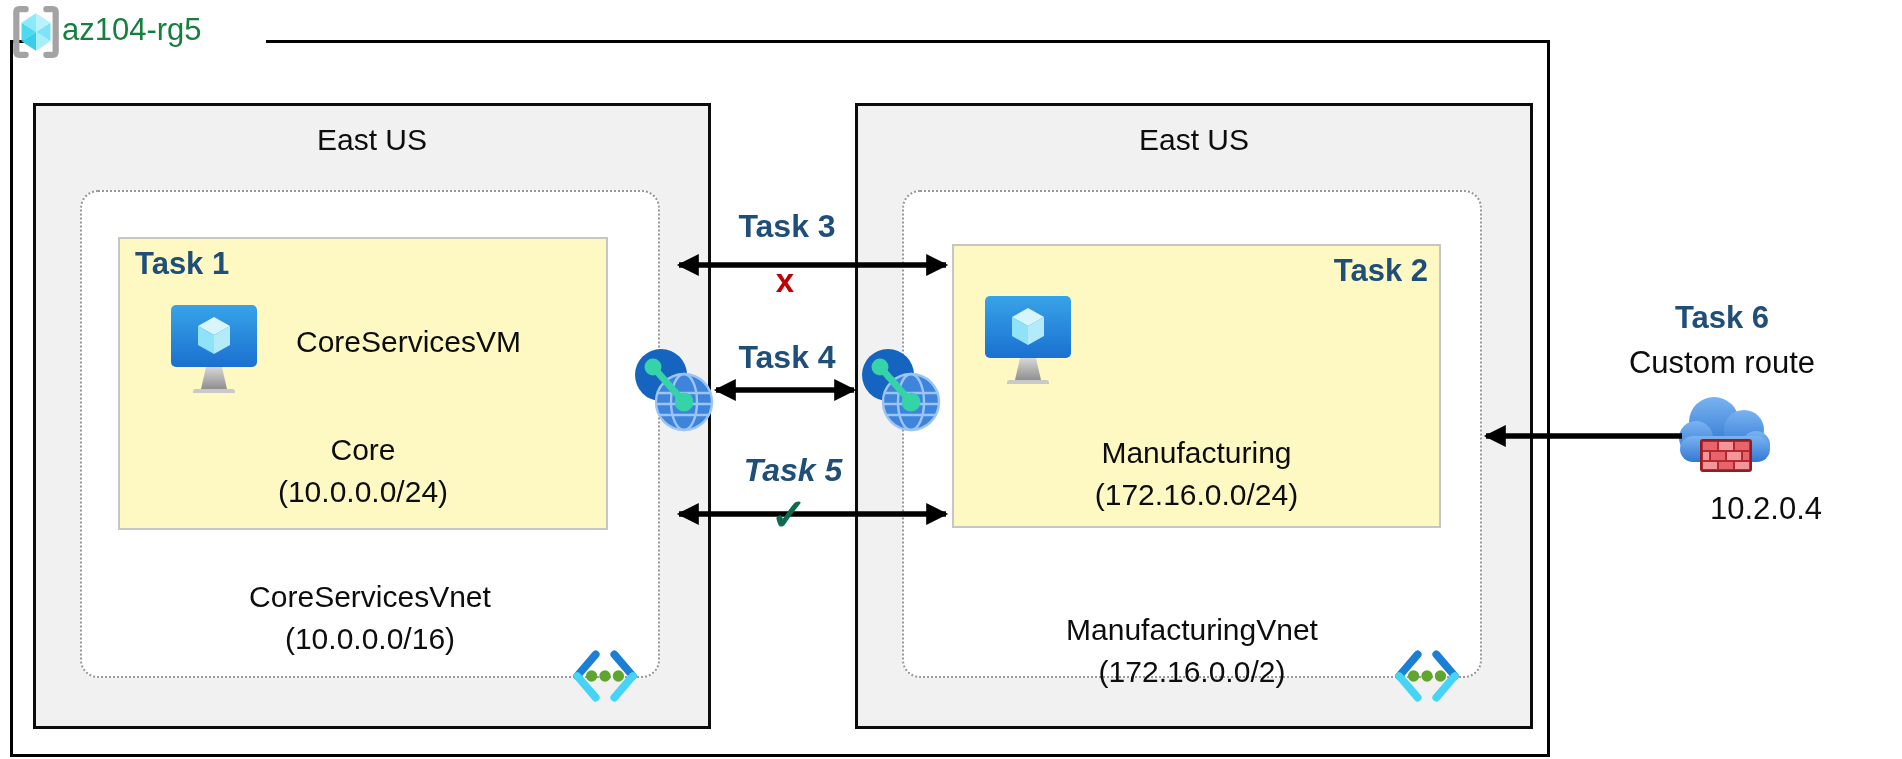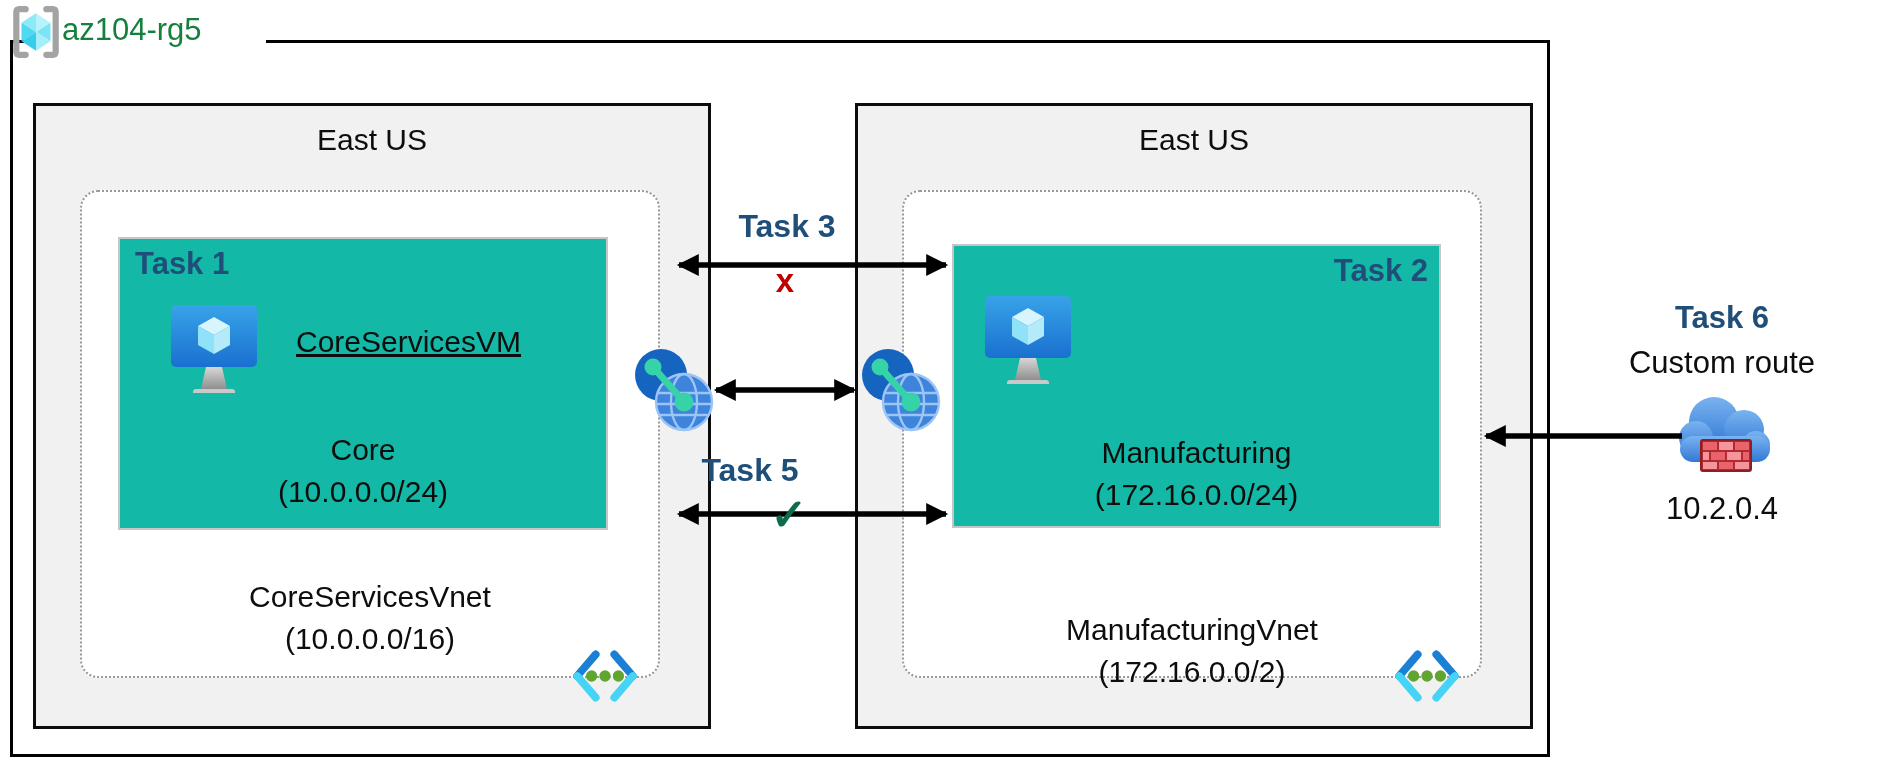--- a/index.html
+++ b/index.html
@@ -17,33 +17,33 @@
   .region{top:103px;width:672px;height:620px;background:#f1f1f1;border:3px solid #0c0c0c;}
   .region-left{left:33px;}
   .region-right{left:855px;}
   .region-title{left:0;right:0;top:15px;text-align:center;font-size:30px;color:#0d0d0d;line-height:38px;}
 
   
   .vnet-box{left:44px;top:84px;width:576px;height:484px;background:#fff;
             border:2.5px dotted #979797;border-radius:18px;}
 
   
-  .subnet-box{background:#14b8a6;border:2px solid #c6c6c6;}
+  .subnet-box{background:#fef9c3;border:2px solid #c6c6c6;}
   .subnet-left{left:36px;top:45px;width:486px;height:289px;}
   .subnet-right{left:48px;top:52px;width:485px;height:280px;}
 
   .task-tag{font-size:31px;font-weight:bold;color:#1f4e79;white-space:nowrap;}
   .task-tl{left:15px;top:7px;}
   .task-tr{right:11px;top:7px;}
 
   .vm-row{display:flex;align-items:flex-start;}
   .vm-row-left{left:48px;top:64px;}
   .vm-row-right{left:28px;top:48px;}
   .vm-icon{width:92px;height:102px;flex:0 0 auto;}
-  .vm-name{font-size:30px;color:#0d0d0d;white-space:nowrap;padding-top:22px;line-height:34px;text-decoration:underline;}
+  .vm-name{font-size:30px;color:#0d0d0d;white-space:nowrap;padding-top:22px;line-height:34px;}
   .vm-row-left .vm-name{margin-left:36px;}
   .vm-row-right .vm-name{margin-left:54px;}
 
   .subnet-caption{left:0;right:0;text-align:center;font-size:30px;line-height:42px;color:#0d0d0d;}
   .subnet-caption-left{top:190px;}
   .subnet-caption-right{top:186px;}
 
   .vnet-caption{left:0;right:0;text-align:center;font-size:30px;line-height:42px;color:#0d0d0d;}
   .vnet-caption-left{top:384px;}
   .vnet-caption-right{top:381px;margin-top:36px;}
@@ -51,29 +51,29 @@
   .vnet-icon{width:68px;height:68px;right:19px;bottom:-34px;}
 
   .peer-icon{width:84px;height:84px;top:348px;}
   .peer-left{left:631px;}
   .peer-right{left:858px;}
 
   
   .mid-label{width:220px;text-align:center;font-size:32px;font-weight:bold;color:#1f4e79;line-height:36px;}
   .lbl-task3{left:677px;top:208px;}
   .lbl-task4{left:677px;top:339px;}
-  .lbl-task5{left:640px;top:452px;}
+  .lbl-task5{left:683px;top:452px;font-style:italic;}
   .mark{width:220px;text-align:center;}
   .mark-x{left:675px;top:263px;font-size:33px;font-weight:bold;color:#c00000;line-height:36px;}
   .mark-check{left:679px;top:492px;font-size:44px;font-weight:600;color:#0e6b50;line-height:46px;}
 
   .task6-title{left:1622px;top:300px;width:200px;text-align:center;font-size:31px;font-weight:bold;color:#1f4e79;line-height:36px;}
   .task6-sub{left:1602px;top:344px;width:240px;text-align:center;font-size:31px;color:#0d0d0d;line-height:38px;}
   .cloud-icon{left:1672px;top:388px;width:106px;height:94px;}
-  .task6-ip{left:1622px;top:490px;width:200px;text-align:center;font-size:31px;color:#0d0d0d;line-height:38px;}
+  .task6-ip{left:1622px;top:490px;width:200px;text-align:right;font-size:31px;color:#0d0d0d;line-height:38px;}
 
   .overlay{left:0;top:0;width:1902px;height:759px;pointer-events:none;}
 </style>
 </head>
 <body>
 
 <div class="canvas">
 
   <div class="abs rg-box"></div>
   <div class="abs rg-label-patch"></div>
@@ -240,20 +240,21 @@
       </marker>
     </defs>
     <line x1="679" y1="265" x2="946" y2="265" stroke="#000" stroke-width="5.5" marker-start="url(#ah)" marker-end="url(#ah)"></line>
     <line x1="716" y1="390" x2="854" y2="390" stroke="#000" stroke-width="5.5" marker-start="url(#ah)" marker-end="url(#ah)"></line>
     <line x1="679" y1="514" x2="946" y2="514" stroke="#000" stroke-width="5.5" marker-start="url(#ah)" marker-end="url(#ah)"></line>
     <line x1="1682" y1="436" x2="1486" y2="436" stroke="#000" stroke-width="5.5" marker-end="url(#ah)"></line>
   </svg>
 
   <div class="abs mid-label lbl-task3">Task 3</div>
   <div class="abs mark mark-x">x</div>
+  <div class="abs mid-label lbl-task4">Task 4</div>
   <div class="abs mid-label lbl-task5">Task 5</div>
   <div class="abs mark mark-check">✓</div>
 
   <div class="abs task6-title">Task 6</div>
   <div class="abs task6-sub">Custom route</div>
   <div class="abs task6-ip">10.2.0.4</div>
 
 </div>
 
 </body></html>

